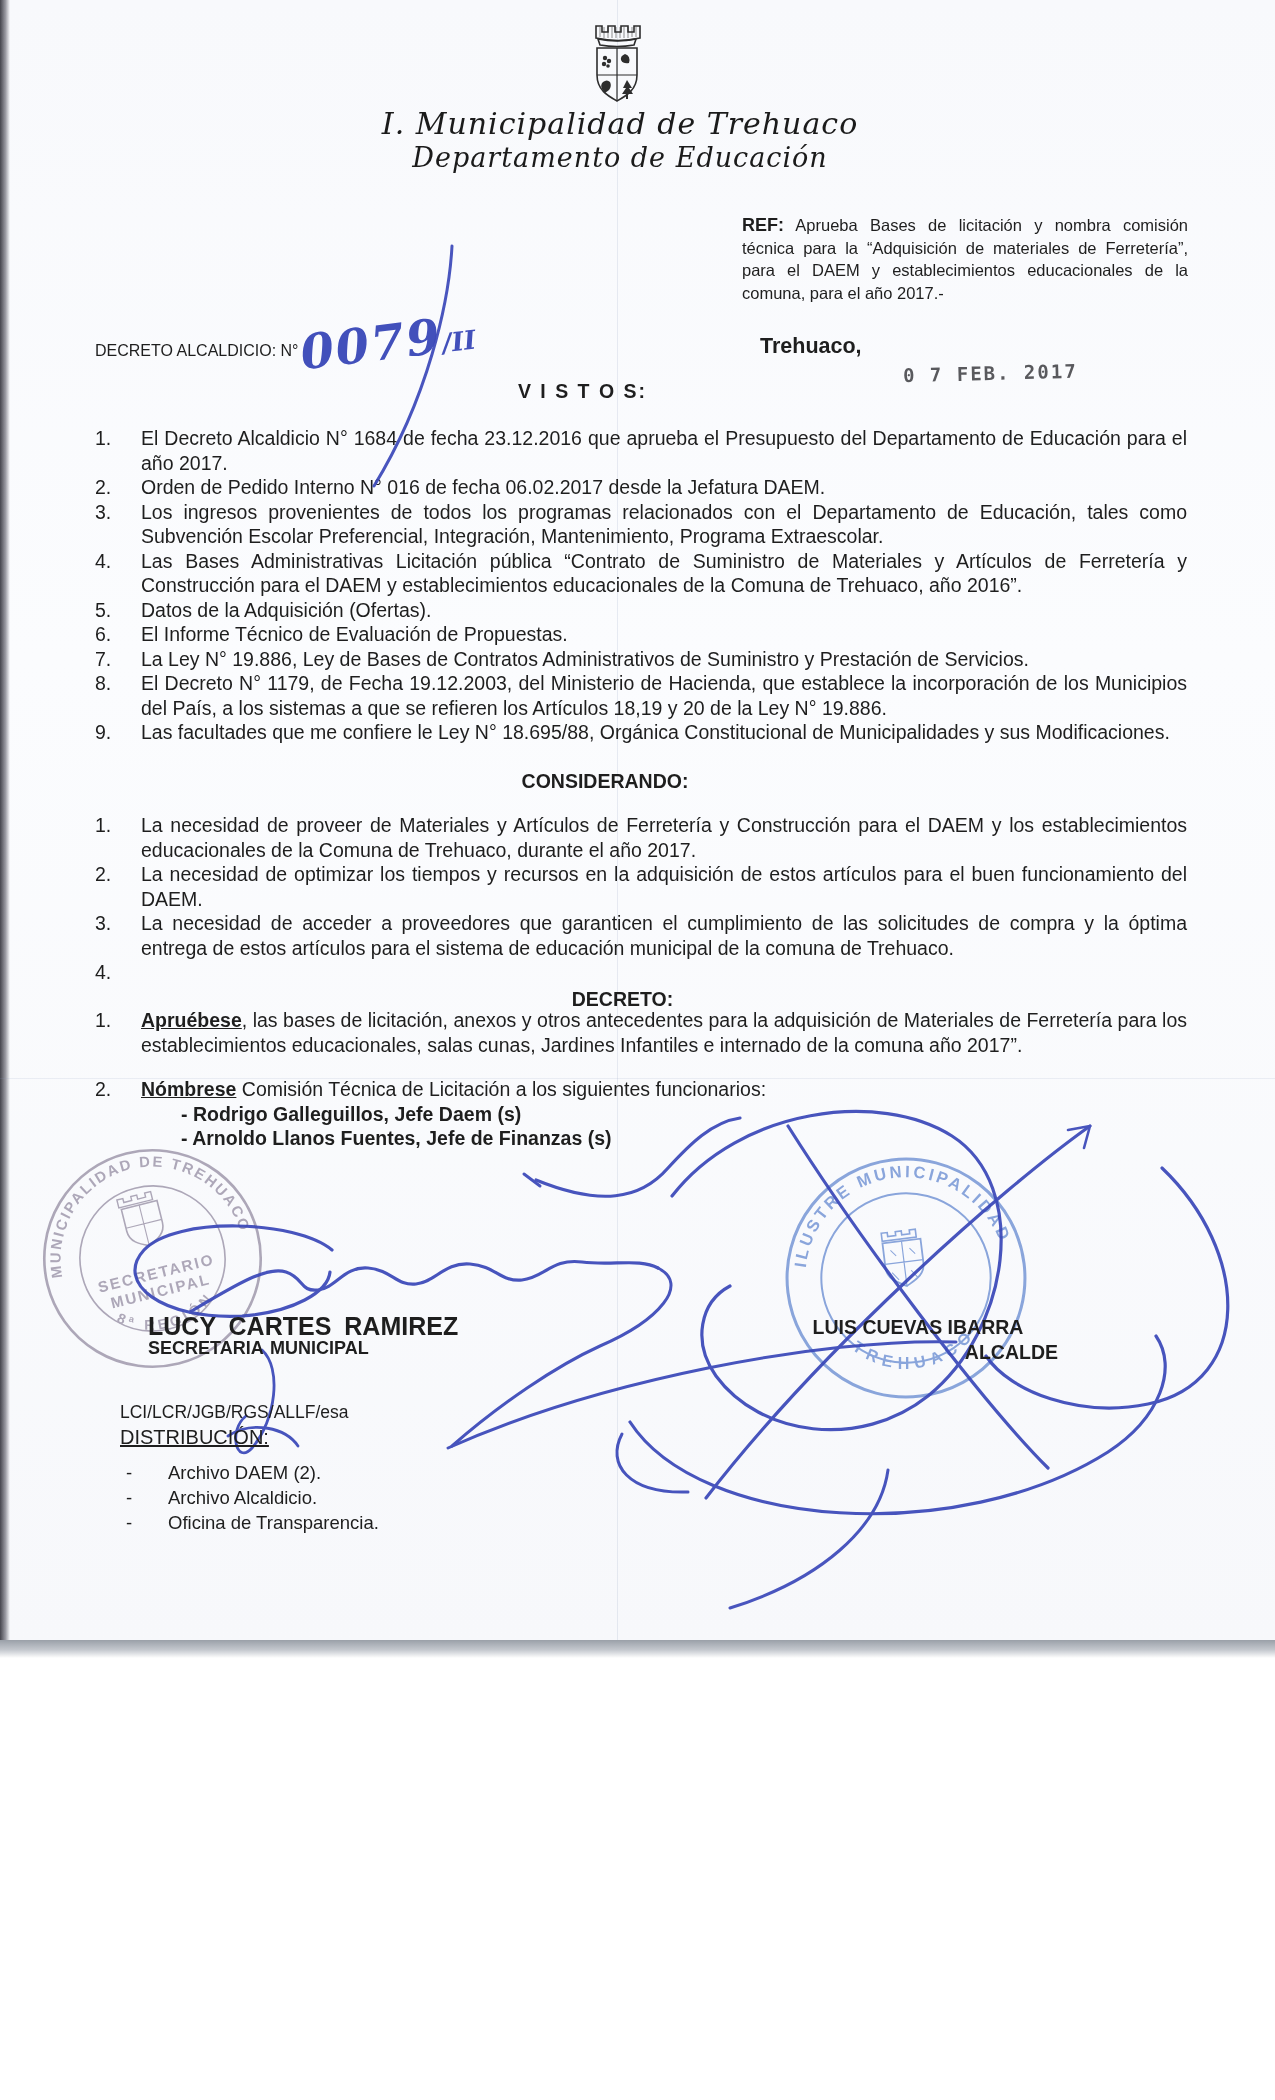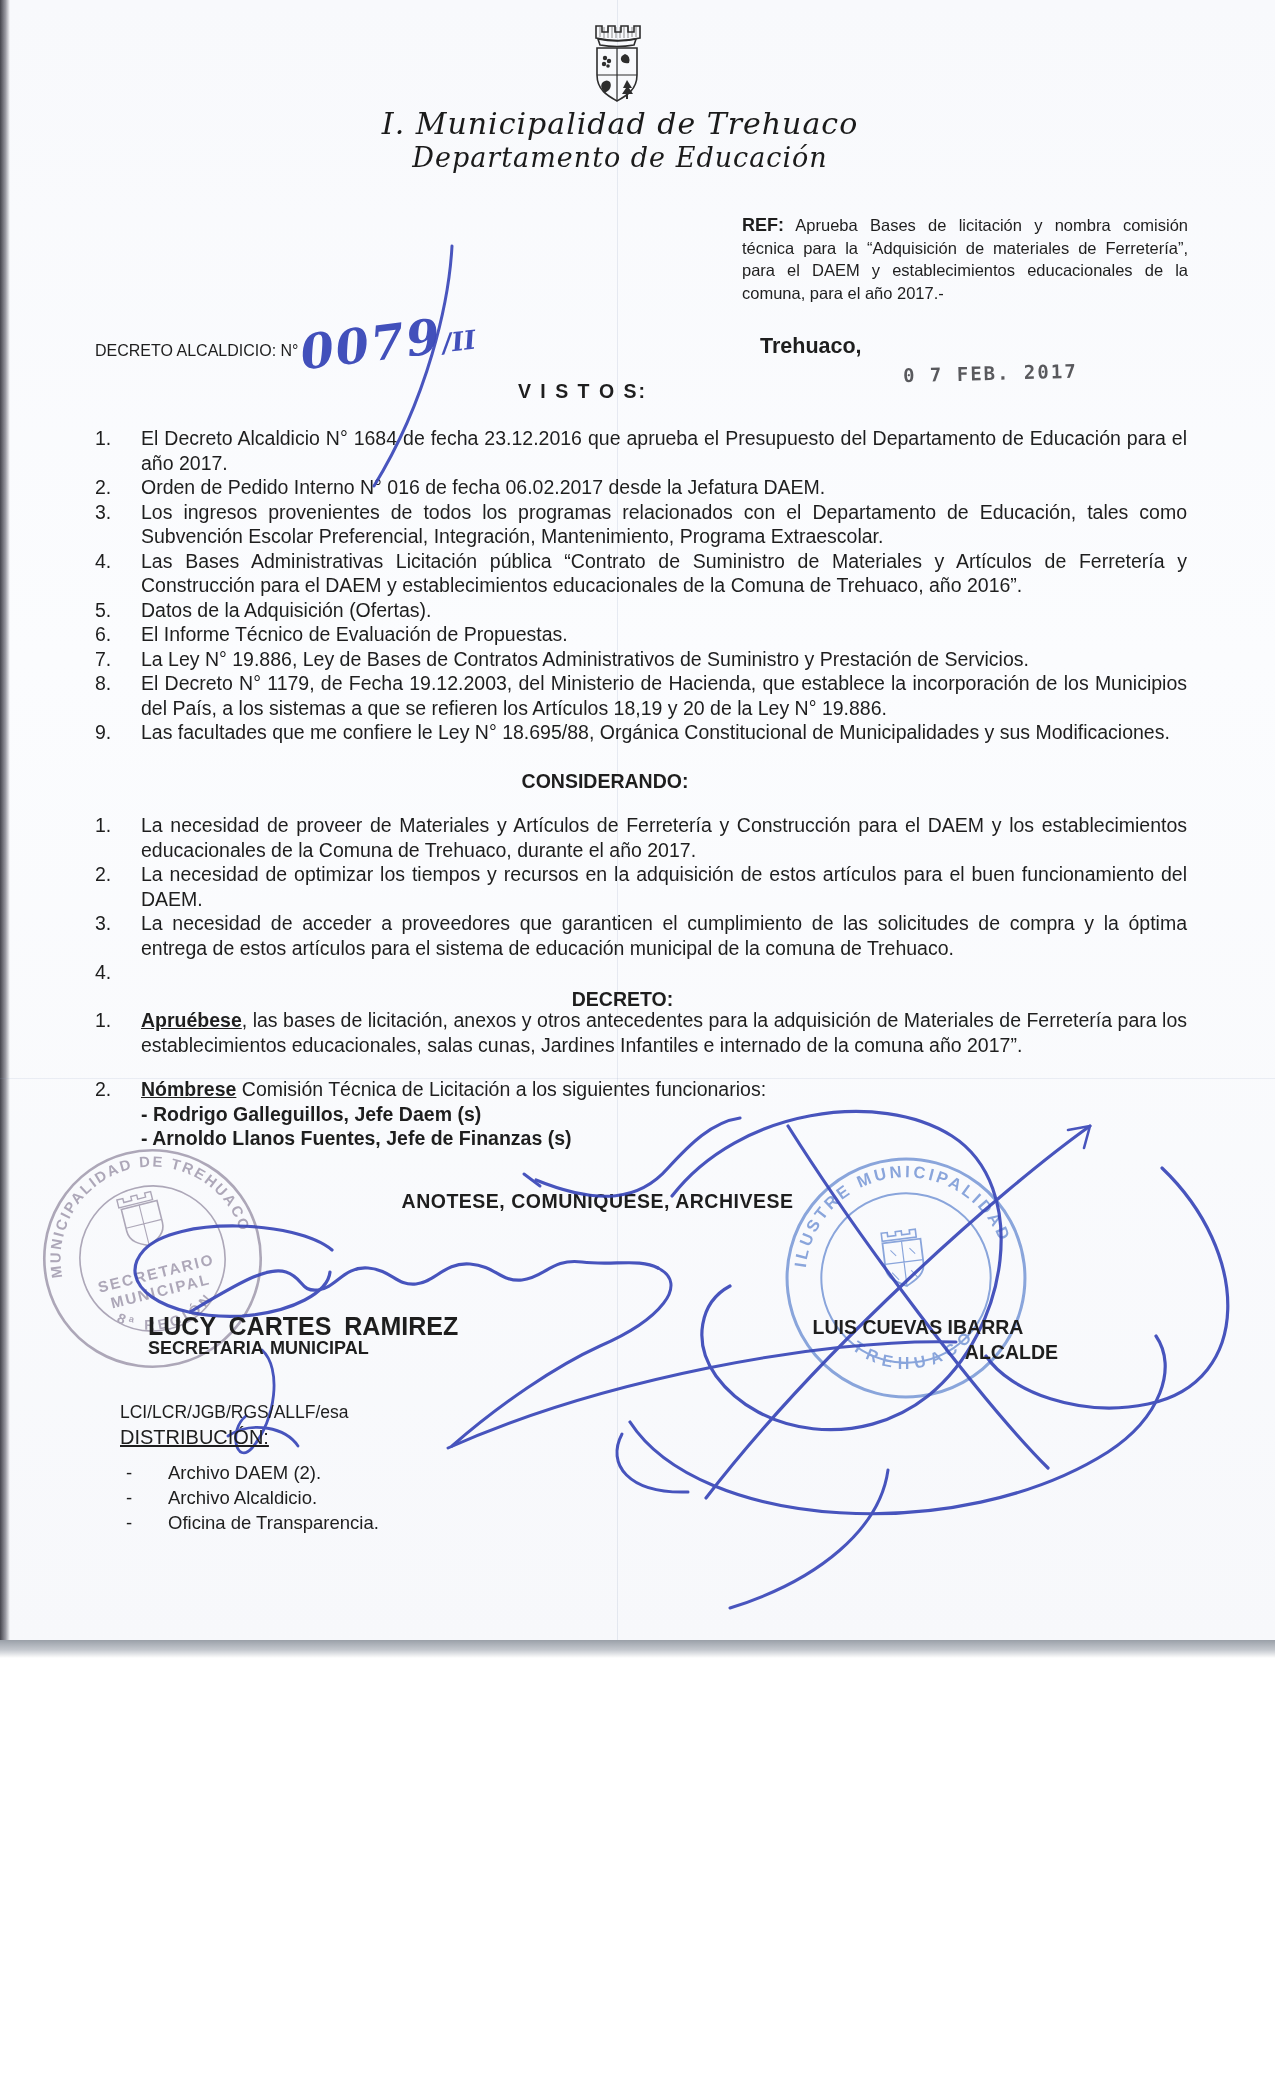--- a/index.html
+++ b/index.html
@@ -34,21 +34,21 @@
   .vistos-title{left:95px;top:380px;width:975px;letter-spacing:2px;}
   .considerando-title{left:95px;top:770px;width:1020px;}
   .decreto-title{left:95px;top:988px;width:1055px;}
 
   .olist{left:95px;width:1092px;font-size:19.5px;line-height:24.5px;}
   .oli{display:flex;}
   .oli .num{flex:0 0 46px;}
   .oli .txt{flex:1;text-align:justify;}
   .lead{text-decoration:underline;}
   .dlist .oli + .oli{margin-top:20px;}
-  .appointee{font-weight:bold;text-align:left;}
+  .appointee{font-weight:bold;text-align:left;margin-left:40px;}
 
   .closing{left:95px;top:1190px;width:1005px;font-size:19.5px;font-weight:bold;text-align:center;letter-spacing:.5px;}
 
   .sig-name-left{left:148px;top:1312px;font-size:25px;font-weight:bold;word-spacing:6px;text-align:center;}
   .sig-title-left{left:148px;top:1338px;font-size:18px;font-weight:bold;word-spacing:2px;}
   .sig-block-right{left:778px;top:1316px;width:280px;text-align:center;font-size:19.5px;font-weight:bold;}
   .sig-block-right .t2{margin-top:2px;text-align:right;}
 
   .initials{left:120px;top:1402px;font-size:17.5px;}
   .dist-label{left:120px;top:1426px;font-size:20px;text-decoration:underline;}
@@ -173,21 +173,20 @@
     <div class="oli">
       <span class="num">2.</span>
       <div class="txt">
         <span><b class="lead">Nómbrese</b><span> Comisión Técnica de Licitación a los siguientes funcionarios:</span></span>
         <div class="appointee">- Rodrigo Galleguillos, Jefe Daem (s)</div>
         <div class="appointee">- Arnoldo Llanos Fuentes, Jefe de Finanzas (s)</div>
       </div>
     </div>
   </div>
 
-  <div class="abs closing">ANOTESE, COMUNIQUESE, ARCHIVESE</div>
 
   <svg class="abs stamp-sec" width="245" height="245" viewBox="0 0 240 240">
     <defs>
       <path id="secTop" d="M 30,120 A 90,90 0 1 1 210,120"></path>
       <path id="secBot" d="M 48,138 A 76,76 0 0 0 192,138"></path>
     </defs>
     <g stroke="#9d96aa" fill="none">
       <circle cx="120" cy="120" r="106" stroke-width="2.6"></circle>
       <circle cx="120" cy="120" r="71" stroke-width="1.6"></circle>
       <path d="M100,56 h6 v4 h8 v-4 h6 v4 h8 v-4 h6 v8 h-34 z" stroke-width="1.4"></path>

